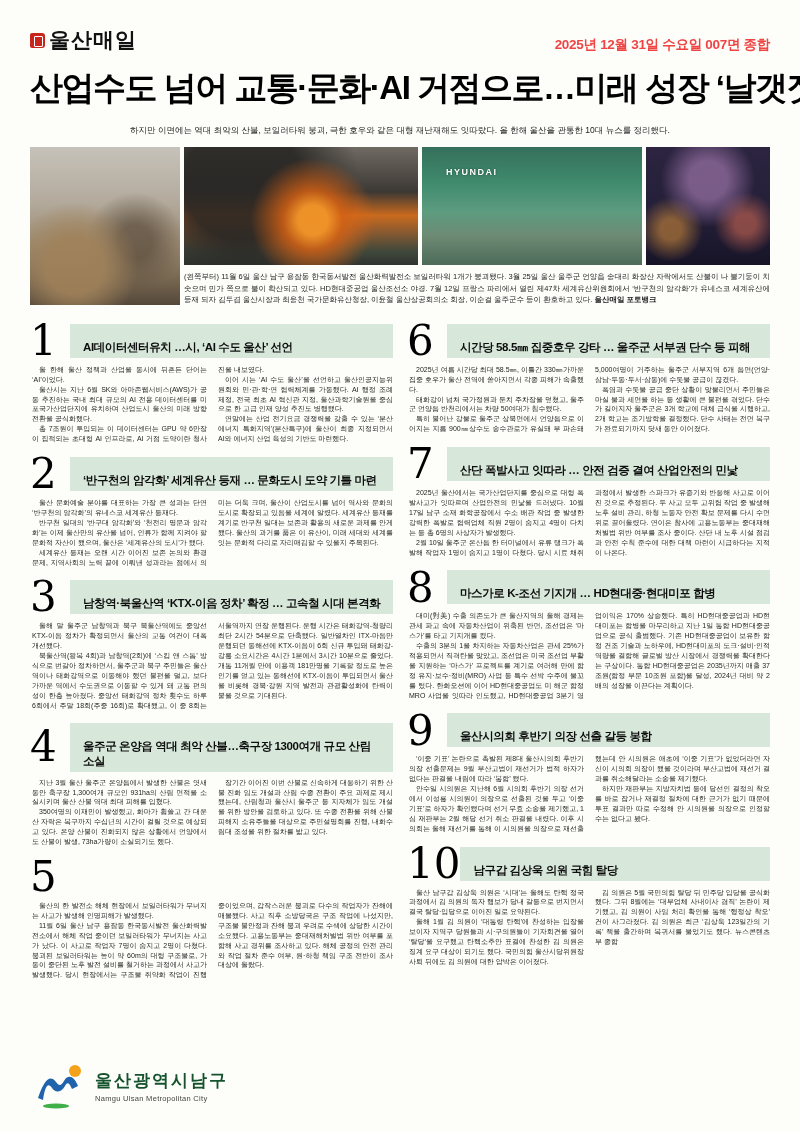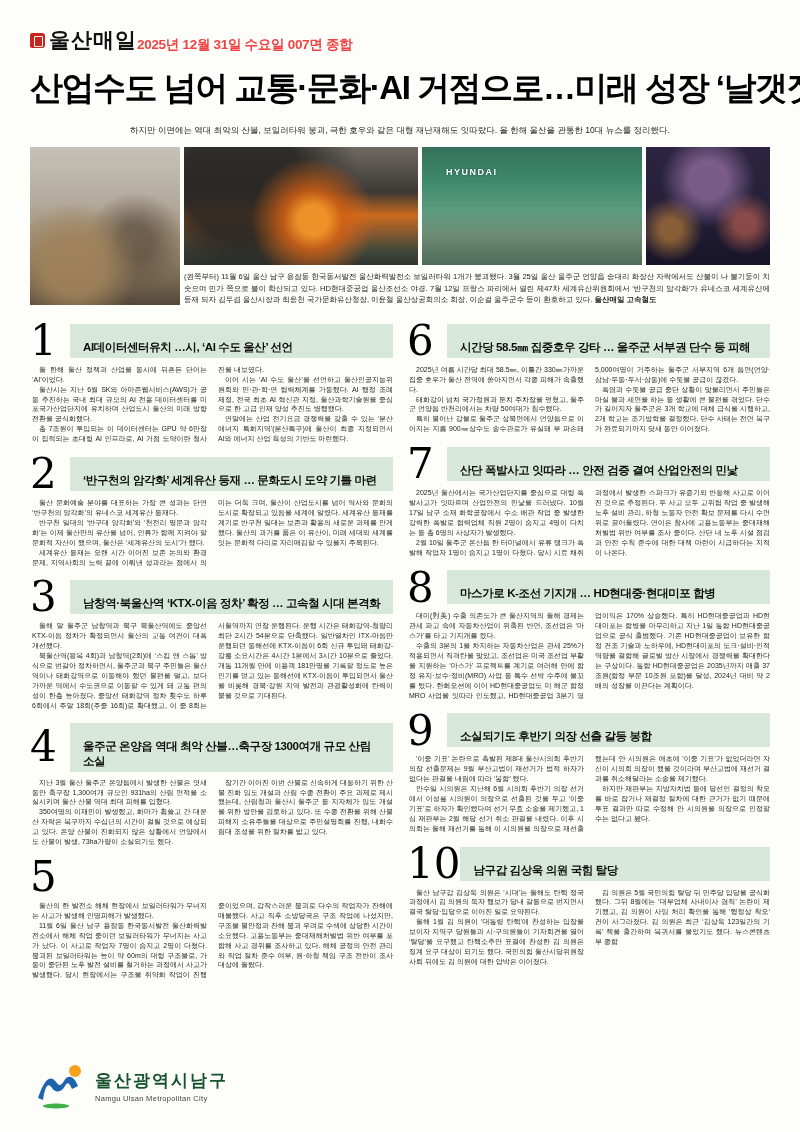--- a/index.html
+++ b/index.html
@@ -4,21 +4,21 @@
 <style>
   * { box-sizing: border-box; margin: 0; padding: 0; }
   html,body { background:#e9e9e7; }
   .page {
     width: 800px; height: 1132px; margin: 0 auto;
     background: #fdfdfa; position: relative; overflow: hidden;
     font-family: "Liberation Sans", sans-serif; color:#1a1a1a;
     padding: 26px 30px 0 30px;
   }
   
-  .masthead { display:flex; align-items:flex-end; }
+  .masthead { display:flex; justify-content:space-between; align-items:flex-end; }
   .brand { display:flex; align-items:center; gap:4px; }
   .brand-icon {
     width:15px; height:15px; background:#c8251d; border-radius:2px 3px 3px 2px;
     position:relative; flex:0 0 auto;
   }
   .brand-icon::after{
     content:""; position:absolute; left:4px; top:3px; width:7px; height:9px;
     border:1.5px solid #fff; border-radius:1px;
   }
   .brand-name { font-size:21px; font-weight:bold; letter-spacing:1px; color:#111; }
@@ -110,21 +110,21 @@
 
   <div class="photo-strip">
     <div class="photo photo-1"></div>
     <div class="photo photo-2"></div>
     <div class="photo photo-3">
       <span class="shipyard-label">HYUNDAI</span>
     </div>
     <div class="photo photo-4"></div>
     <div class="photo-caption">
       <span>(왼쪽부터) 11월 6일 울산 남구 용잠동 한국동서발전 울산화력발전소 보일러타워 1개가 붕괴됐다. 3월 25일 울산 울주군 언양읍 송대리 화장산 자락에서도 산불이 나 불기둥이 치솟으며 민가 쪽으로 불이 확산되고 있다. HD현대중공업 울산조선소 야경. 7월 12일 프랑스 파리에서 열린 제47차 세계유산위원회에서 ‘반구천의 암각화’가 유네스코 세계유산에 등재 되자 김두겸 울산시장과 최응천 국가문화유산청장, 이윤철 울산상공회의소 회장, 이순걸 울주군수 등이 환호하고 있다.</span>
-      <span class="credit">울산매일 고속철도</span>
+      <span class="credit">울산매일 포토뱅크</span>
     </div>
   </div>
 
   <div class="articles">
     <div class="col">
         <div class="article">
           <div class="art-head">
             <div class="art-num">1</div>
             <div class="art-bar">
               <span class="art-title">AI데이터센터유치 …시, ‘AI 수도 울산’ 선언</span>
@@ -222,21 +222,21 @@
           </div>
           <div class="art-body">
             <p>대미(對美) 수출 의존도가 큰 울산지역의 올해 경제는 관세 파고 속에 자동차산업이 위축된 반면, 조선업은 ‘마스가’를 타고 기지개를 켰다.</p>
             <p>수출의 3분의 1을 차지하는 자동차산업은 관세 25%가 적용되면서 직격탄을 맞았고, 조선업은 미국 조선업 부활을 지원하는 ‘마스가’ 프로젝트를 계기로 여러해 만에 함정 유지·보수·정비(MRO) 사업 등 특수 선박 수주에 물꼬를 텄다. 한화오션에 이어 HD현대중공업도 미 해군 함정 MRO 사업을 잇따라 인도했고, HD현대중공업 3분기 영업이익은 170% 상승했다. 특히 HD현대중공업과 HD현대미포는 합병을 마무리하고 지난 1일 통합 HD현대중공업으로 공식 출범했다. 기존 HD현대중공업이 보유한 함정 건조 기술과 노하우에, HD현대미포의 도크·설비·인적 역량을 결합해 글로벌 방산 시장에서 경쟁력을 확대한다는 구상이다. 통합 HD현대중공업은 2035년까지 매출 37조원(함정 부문 10조원 포함)을 달성, 2024년 대비 약 2배의 성장을 이끈다는 계획이다.</p>
           </div>
         </div>
         <div class="article">
           <div class="art-head">
             <div class="art-num">9</div>
             <div class="art-bar">
-              <span class="art-title">소실되기도 후반기 의장 선출 갈등 봉합</span>
+              <span class="art-title">울산시의회 후반기 의장 선출 갈등 봉합</span>
             </div>
           </div>
           <div class="art-body">
             <p>‘이중 기표’ 논란으로 촉발된 제8대 울산시의회 후반기 의장 선출문제는 9월 부산고법이 재선거가 법적 하자가 없다는 판결을 내림에 따라 ‘봉합’ 됐다.</p>
             <p>안수일 시의원은 지난해 6월 시의회 후반기 의장 선거에서 이성룡 시의원이 의장으로 선출된 것을 두고 ‘이중 기표’로 하자가 확인됐다며 선거 무효 소송을 제기했고, 1심 재판부는 2월 해당 선거 취소 판결을 내렸다. 이후 시의회는 올해 재선거를 통해 이 시의원을 의장으로 재선출했는데 안 시의원은 애초에 ‘이중 기표’가 없었더라면 자신이 시의회 의장이 됐을 것이라며 부산고법에 재선거 결과를 취소해달라는 소송을 제기했다.</p>
             <p>하지만 재판부는 지방자치법 등에 당선인 결정의 착오를 바로 잡거나 재결정 절차에 대한 근거가 없기 때문에 투표 결과만 따로 수정해 안 시의원을 의장으로 인정할 수는 없다고 봤다.</p>
           </div>
         </div>
         <div class="article">
           <div class="art-head">

